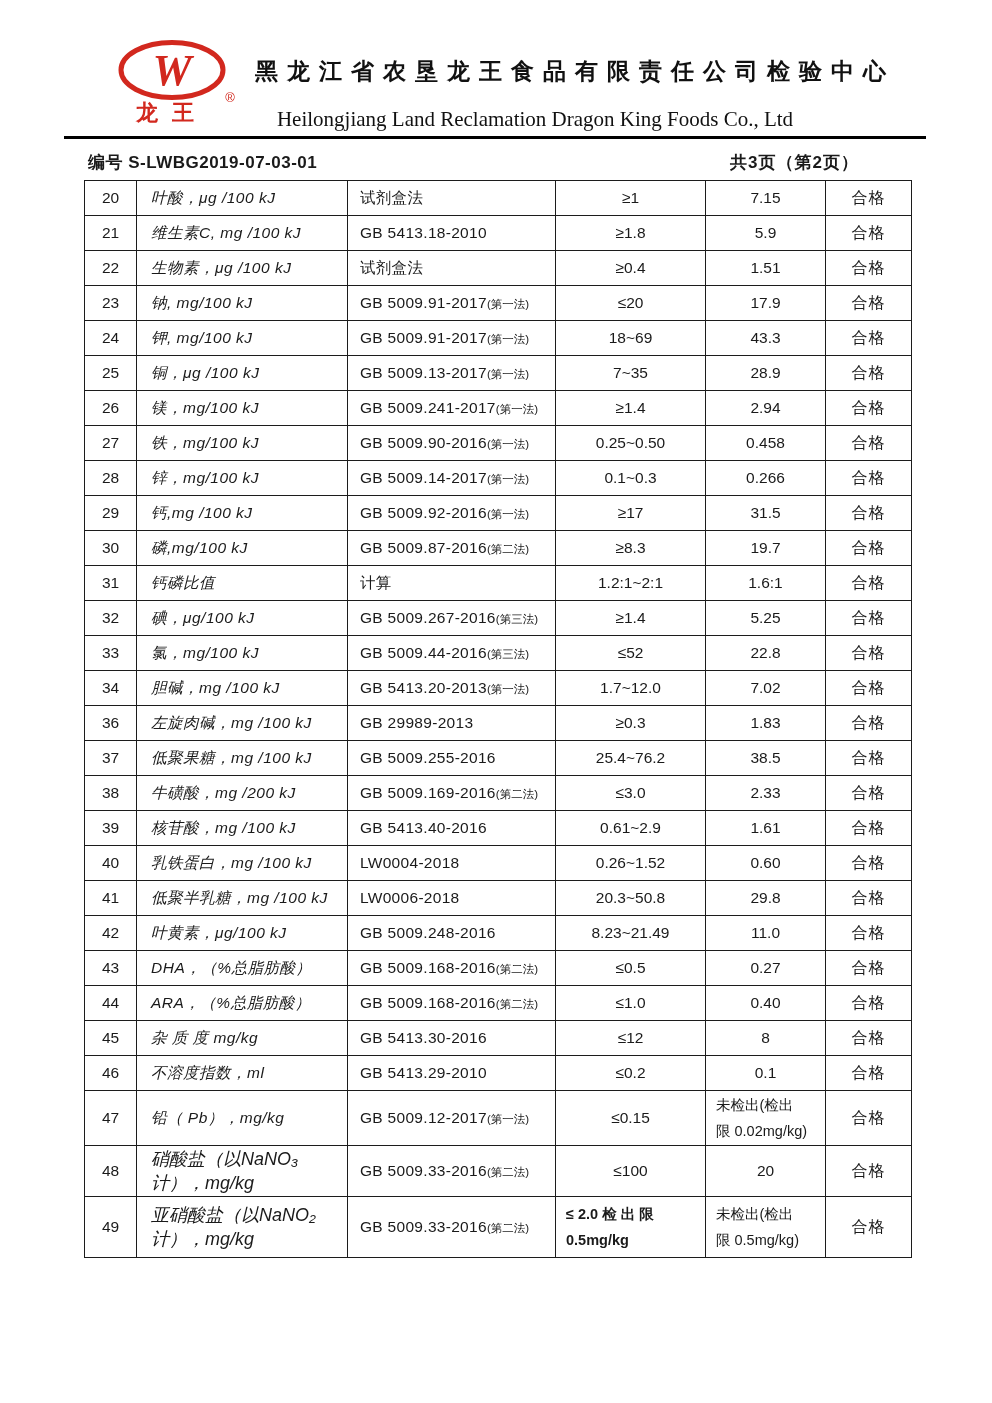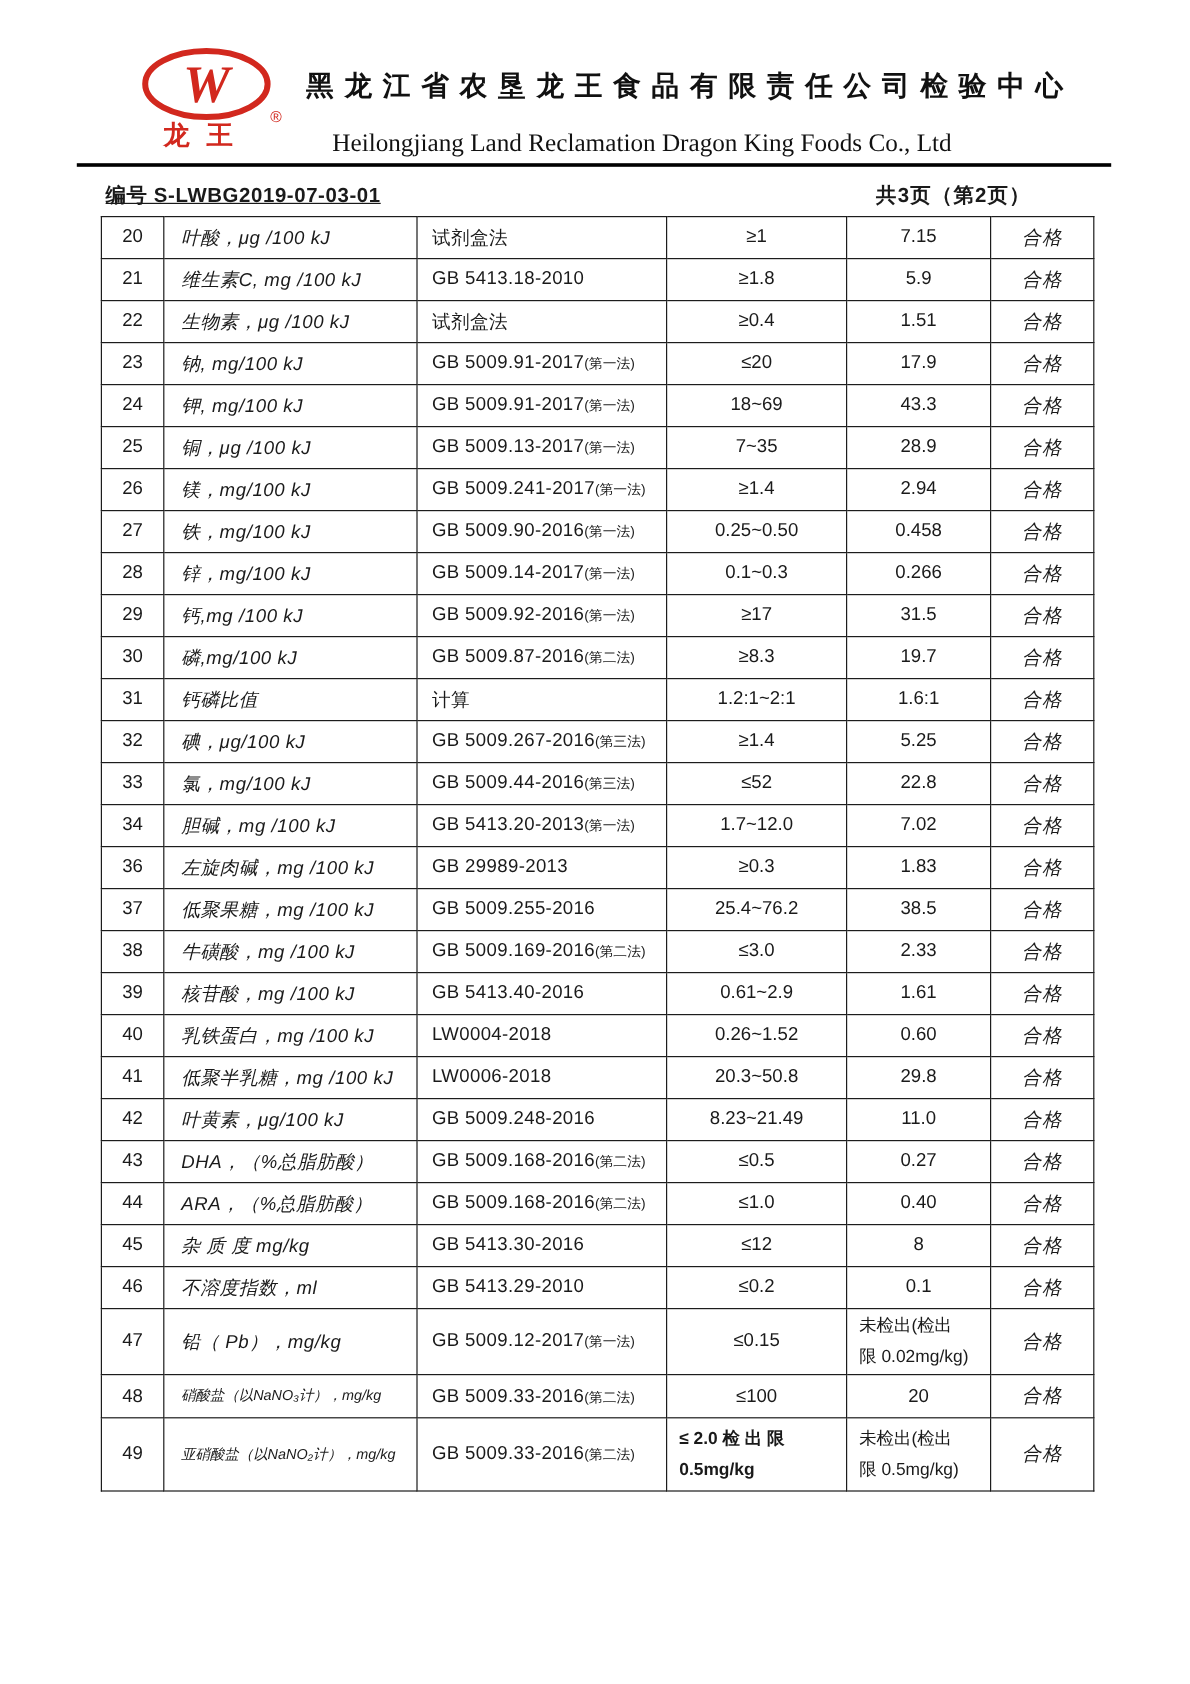--- a/index.html
+++ b/index.html
@@ -19,21 +19,21 @@
     color:#111;
   }
   .company-en {
     margin-top:20px; font-family:"Liberation Serif", serif; font-size:21px;
     white-space:nowrap; color:#111;
   }
   .header-rule { position:absolute; left:64px; top:136px; width:862px; height:3px; background:#000; }
 
   
   .meta { position:absolute; left:0; top:149px; width:992px; height:26px; font-weight:bold; font-size:17px; }
-  .report-no { position:absolute; left:88px; top:2px; letter-spacing:0.5px;text-decoration:underline; }
+  .report-no { position:absolute; left:88px; top:2px; letter-spacing:0.5px; }
   .page-count { position:absolute; right:133px; top:2px; letter-spacing:1px; }
 
   
   table.results {
     position:absolute; left:84px; top:180px; width:827px;
     border-collapse:collapse; table-layout:fixed;
   }
   .results td {
     border:1.6px solid #1c1c1c; vertical-align:middle;
     font-size:15.5px; height:35px; overflow:hidden;
@@ -41,22 +41,22 @@
   }
   .results col.c-no   { width:52px; }
   .results col.c-item { width:211px; }
   .results col.c-meth { width:208px; }
   .results col.c-req  { width:150px; }
   .results col.c-res  { width:120px; }
   .results col.c-con  { width:86px; }
   td.no, td.req, td.result, td.conclusion { text-align:center; }
   td.item { text-align:left; padding-left:14px; letter-spacing:0.5px;font-style:italic; }
   td.method { text-align:left; padding-left:12px; letter-spacing:0.3px; }
-  td.item.small { font-size:12px; letter-spacing:0; }
-  td.conclusion { font-size:16px; letter-spacing:1px;font-style:italic; }
+  td.item.small { font-size:18px; letter-spacing:0; }
+  td.conclusion { font-size:16px; letter-spacing:1px; }
   .note { font-size:11.5px; letter-spacing:0; }
   td.wrap { white-space:pre-line; text-align:left; padding-left:10px; line-height:1.8; font-size:14.5px; }
 </style>
 </head>
 <body>
 
 <div class="page">
 
   <div class="header">
     <svg class="logo" viewBox="0 0 140 86" aria-hidden="true">
@@ -218,21 +218,21 @@
         <tr>
       <td class="no">37</td>
       <td class="item">低聚果糖，mg /100 kJ</td>
       <td class="method">GB 5009.255-2016</td>
       <td class="req">25.4~76.2</td>
       <td class="result">38.5</td>
       <td class="conclusion">合格</td>
     </tr>
         <tr>
       <td class="no">38</td>
-      <td class="item">牛磺酸，mg /100 kJ</td>
+      <td class="item">牛磺酸，mg /200 kJ</td>
       <td class="method">GB 5009.169-2016<span class="note">(第二法)</span></td>
       <td class="req">≤3.0</td>
       <td class="result">2.33</td>
       <td class="conclusion">合格</td>
     </tr>
         <tr>
       <td class="no">39</td>
       <td class="item">核苷酸，mg /100 kJ</td>
       <td class="method">GB 5413.40-2016</td>
       <td class="req">0.61~2.9</td>

